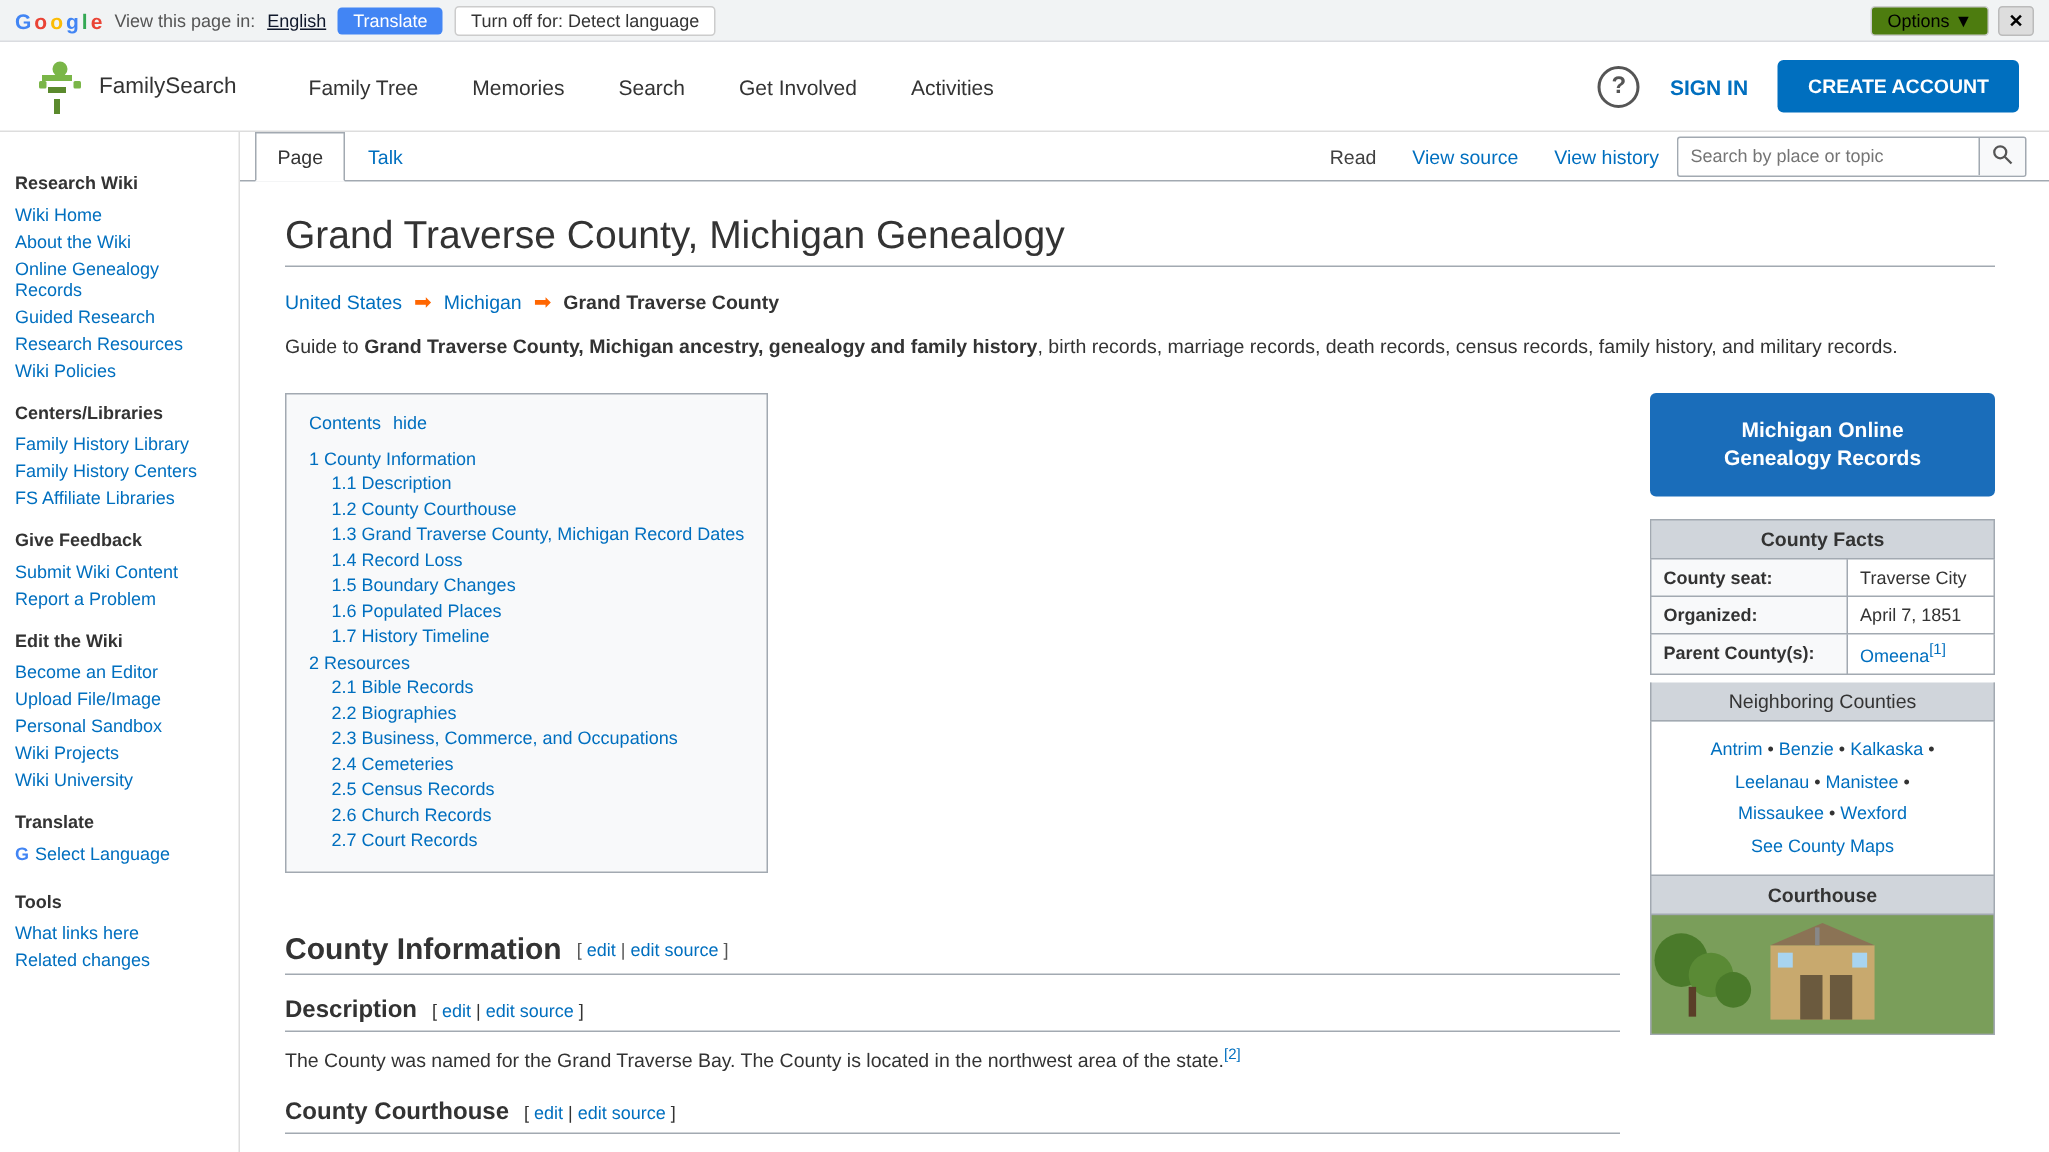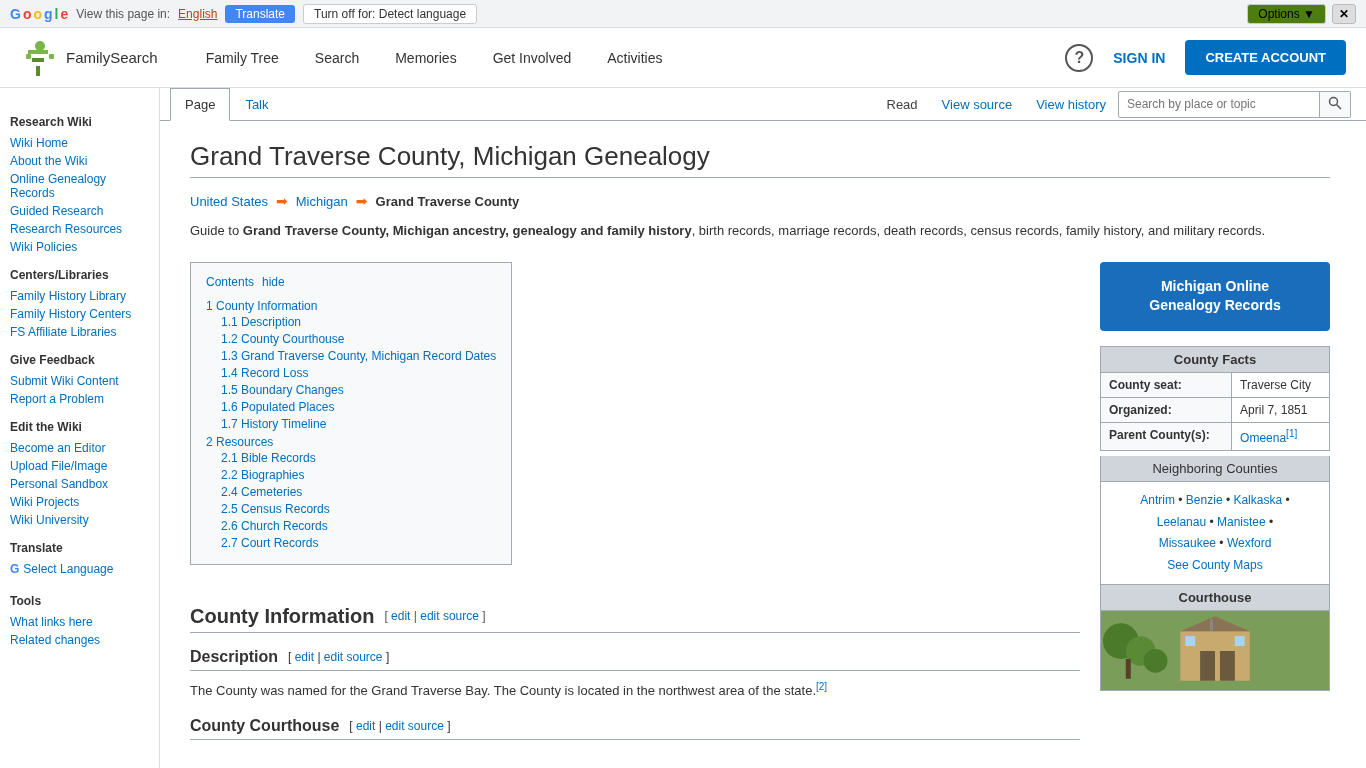--- a/index.html
+++ b/index.html
@@ -15,21 +15,21 @@
       gap: 8px;
       font-size: 12px;
       height: 28px;
     }
     .google-logo { display: flex; align-items: center; gap: 2px; font-size: 14px; font-weight: bold; }
     .g-blue { color: #4285f4; }
     .g-red { color: #ea4335; }
     .g-yellow { color: #fbbc05; }
     .g-green { color: #34a853; }
     .translate-text { color: #555; }
-    .translate-link { color: #c2410c; text-decoration: underline; cursor: pointer; }
+    .translate-link { color: #0f172a; text-decoration: underline; cursor: pointer; }
     .translate-btn {
       background: #4285f4; color: #fff; border: none; border-radius: 3px;
       padding: 2px 10px; font-size: 12px; cursor: pointer;
     }
     .translate-btn2 {
       background: #fff; color: #333; border: 1px solid #ccc; border-radius: 3px;
       padding: 2px 10px; font-size: 12px; cursor: pointer;
     }
     .translate-options {
       margin-left: auto; display: flex; align-items: center; gap: 6px;
@@ -271,22 +271,22 @@
       <rect x="12" y="20" width="12" height="4" fill="#5b8a2d"></rect>
       <rect x="8" y="12" width="20" height="4" fill="#7ab648"></rect>
       <circle cx="20" cy="8" r="5" fill="#7ab648"></circle>
       <rect x="6" y="16" width="5" height="5" fill="#7ab648" rx="1"></rect>
       <rect x="29" y="16" width="5" height="5" fill="#7ab648" rx="1"></rect>
     </svg>
     <span class="logo-text">FamilySearch</span>
   </div>
   <div class="nav-links">
     <a class="nav-item">Family Tree</a>
+    <a class="nav-item">Memories</a>
     <a class="nav-item">Search</a>
-    <a class="nav-item">Memories</a>
     <a class="nav-item">Get Involved</a>
     <a class="nav-item">Activities</a>
   </div>
   <div class="nav-right">
     <div class="help-icon">?</div>
     <button class="sign-in-btn">SIGN IN</button>
     <button class="create-account-btn">CREATE ACCOUNT</button>
   </div>
 </nav>
 
@@ -383,20 +383,21 @@
                   <li><a>1.4 Record Loss</a></li>
                   <li><a>1.5 Boundary Changes</a></li>
                   <li><a>1.6 Populated Places</a></li>
                   <li><a>1.7 History Timeline</a></li>
                 </ol>
               </li>
               <li><a>2 Resources</a>
                 <ol class="contents-sub contents-list">
                   <li><a>2.1 Bible Records</a></li>
                   <li><a>2.2 Biographies</a></li>
+                  <li><a>2.3 Business, Commerce, and Occupations</a></li>
                   <li><a>2.4 Cemeteries</a></li>
                   <li><a>2.5 Census Records</a></li>
                   <li><a>2.6 Church Records</a></li>
                   <li><a>2.7 Court Records</a></li>
                 </ol>
               </li>
             </ol>
           </div>
 
           

